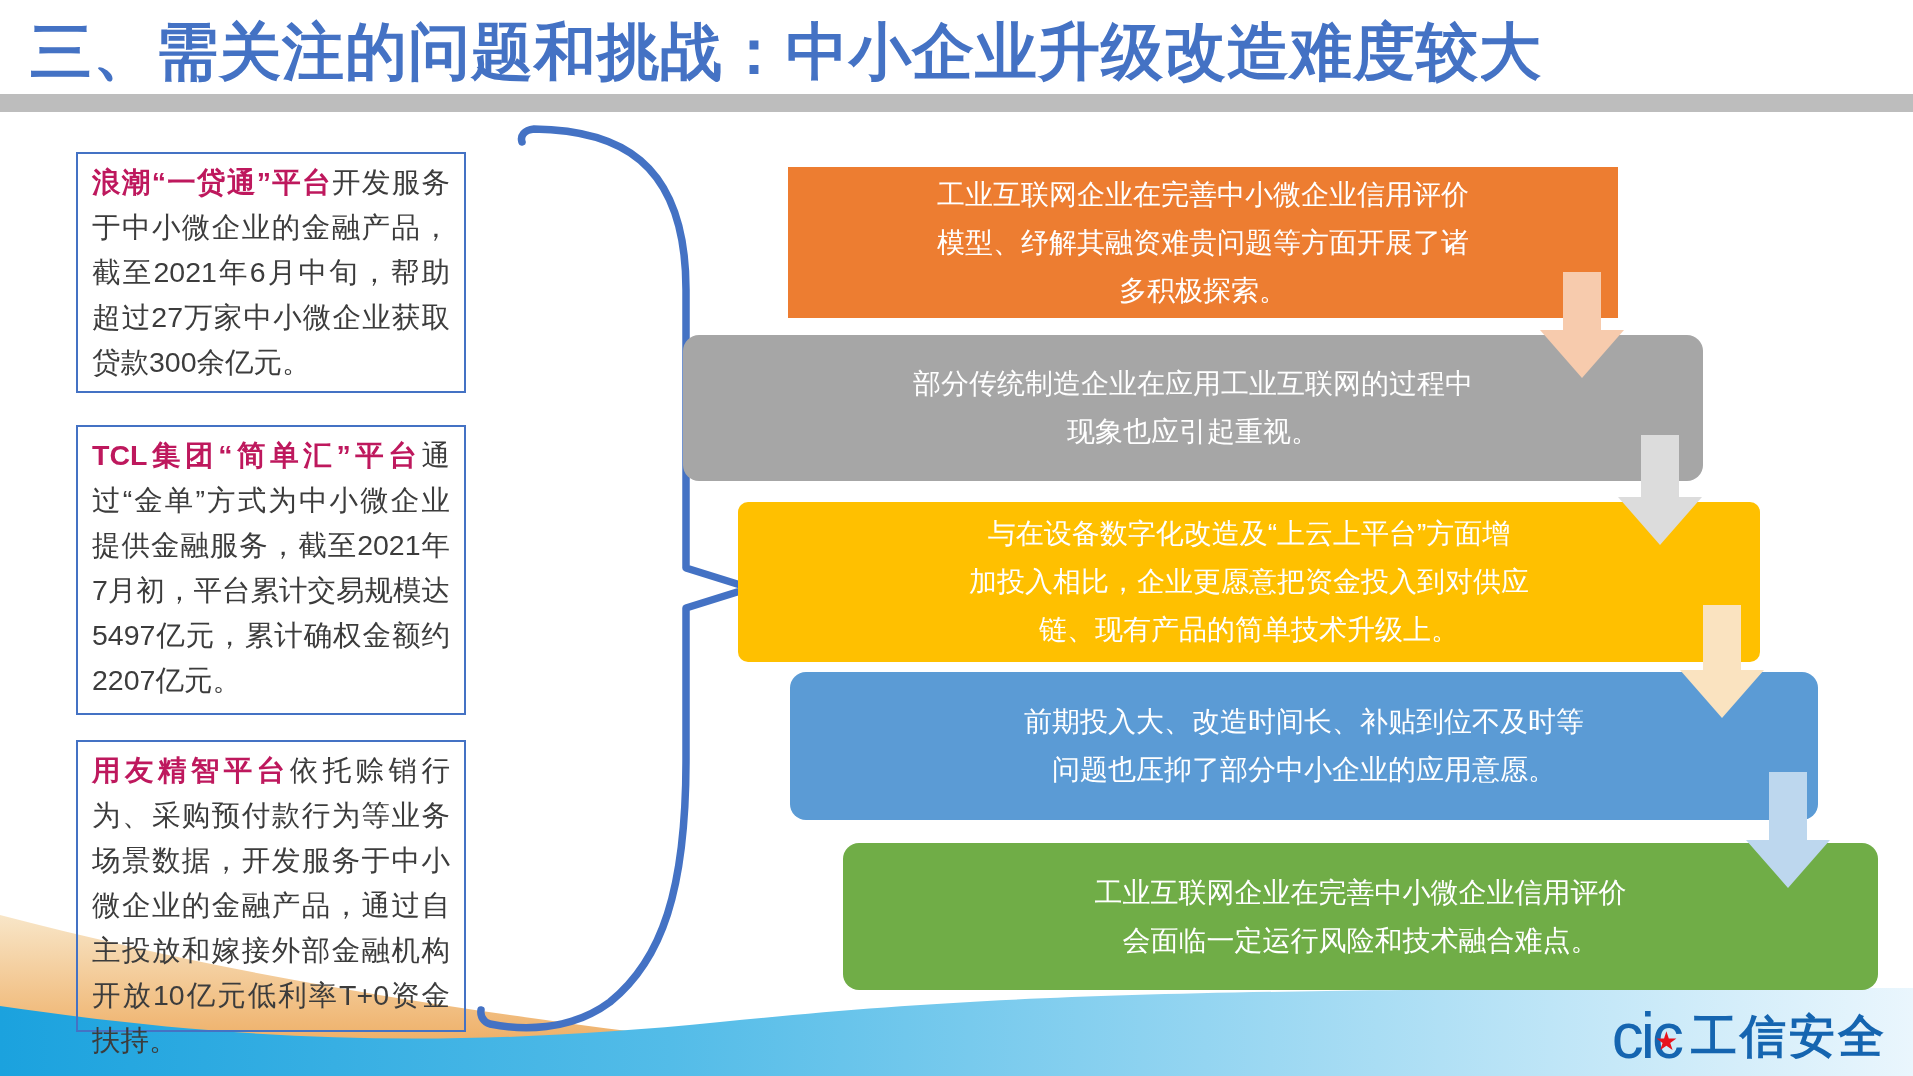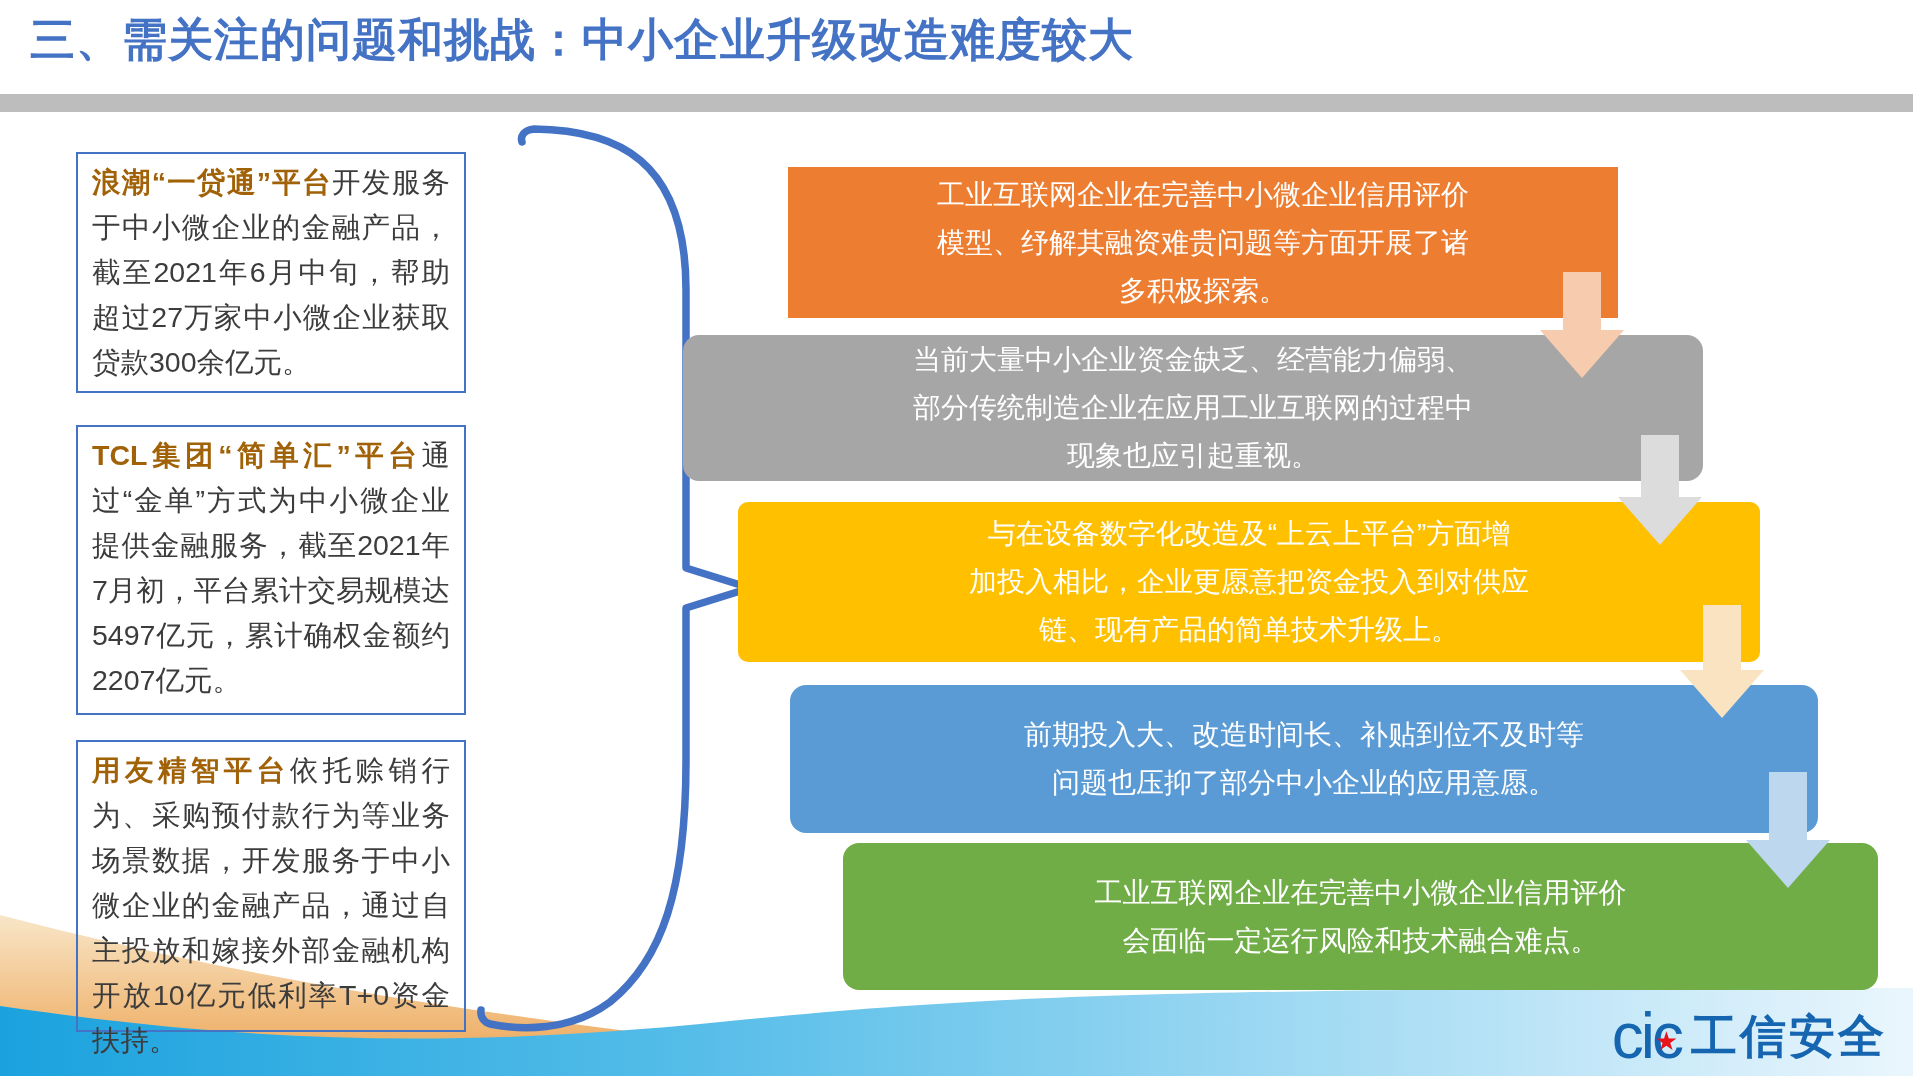--- a/index.html
+++ b/index.html
@@ -1,37 +1,37 @@
 <!DOCTYPE html>
 <html><head>
 <meta charset="utf-8">
 <style>
   html,body{margin:0;padding:0;background:#fff;}
   .slide{position:relative;width:1913px;height:1076px;background:#ffffff;overflow:hidden;
          font-family:"Liberation Sans","DejaVu Sans",sans-serif;}
   
   .title{position:absolute;left:30px;top:10px;z-index:5;
-         font-size:45px;font-weight:bold;color:#4472C4;letter-spacing:1px;white-space:nowrap;}
+         font-size:62px;font-weight:bold;color:#4472C4;letter-spacing:1px;white-space:nowrap;}
   .title-band{position:absolute;left:0;top:94px;width:100%;height:18px;background:#BDBDBD;z-index:1;}
   
   .case-box{position:absolute;left:76px;width:390px;border:2.5px solid #4472C4;
             background:transparent;z-index:3;box-sizing:border-box;padding:6px 14px;}
   .case-text{margin:0;font-size:28.5px;line-height:45px;color:#3C3C3C;text-align:justify;}
-  .case-lead{font-weight:bold;color:#a16207;}
+  .case-lead{font-weight:bold;color:#be185d;}
   #case1{top:152px;height:241px;}
   #case2{top:425px;height:290px;}
   #case3{top:740px;height:292px;}
   
   .flow-box{position:absolute;z-index:3;display:flex;flex-direction:column;justify-content:center;
             align-items:center;color:#fff;font-size:28px;line-height:48px;text-align:center;}
   .fl{white-space:nowrap;}
   #flow1{left:788px;top:167px;width:830px;height:151px;background:#ED7D31;border-radius:0;}
   #flow2{left:683px;top:335px;width:1020px;height:146px;background:#A6A6A6;border-radius:16px;}
   #flow3{left:738px;top:502px;width:1022px;height:160px;background:#FFC000;border-radius:10px;}
-  #flow4{left:790px;top:672px;width:1028px;height:148px;background:#5B9BD5;border-radius:16px;margin-top:13px;}
+  #flow4{left:790px;top:672px;width:1028px;height:148px;background:#5B9BD5;border-radius:16px;}
   #flow5{left:843px;top:843px;width:1035px;height:147px;background:#70AD47;border-radius:16px;}
   
   .decor-svg{position:absolute;left:0;top:0;z-index:0;}
   .brace-svg{position:absolute;left:0;top:0;z-index:2;}
   .arrow-svg{position:absolute;left:0;top:0;z-index:4;}
   
   .logo{position:absolute;right:26px;bottom:8px;z-index:6;display:flex;align-items:center;}
   .logo-abbr{position:relative;font-size:64px;font-weight:400;color:#1565B0;
              letter-spacing:-3px;line-height:64px;}
   .logo-star{position:absolute;right:6px;top:24px;font-size:26px;color:#E8121C;line-height:26px;}
@@ -78,21 +78,20 @@
              C 686 890 662 960 610 1002 C 570 1032 520 1030 490 1024
              C 484 1022 480 1017 481 1010" fill="none" stroke="#4472C4" stroke-width="7.5" stroke-linecap="round" stroke-linejoin="round"></path>
   </svg>
 
   <div class="flow-box" id="flow1">
     <div class="fl">工业互联网企业在完善中小微企业信用评价</div>
     <div class="fl">模型、纾解其融资难贵问题等方面开展了诸</div>
     <div class="fl">多积极探索。</div>
   </div>
   <div class="flow-box" id="flow2">
-    <div class="fl">当前大量中小企业资金缺乏、经营能力偏弱、</div>
     <div class="fl">部分传统制造企业在应用工业互联网的过程中</div>
     <div class="fl">现象也应引起重视。</div>
   </div>
   <div class="flow-box" id="flow3">
     <div class="fl">与在设备数字化改造及“上云上平台”方面增</div>
     <div class="fl">加投入相比，企业更愿意把资金投入到对供应</div>
     <div class="fl">链、现有产品的简单技术升级上。</div>
   </div>
   <div class="flow-box" id="flow4">
     <div class="fl">前期投入大、改造时间长、补贴到位不及时等</div>

